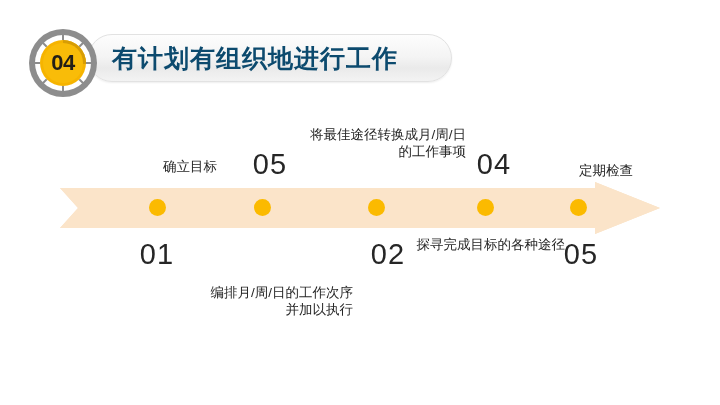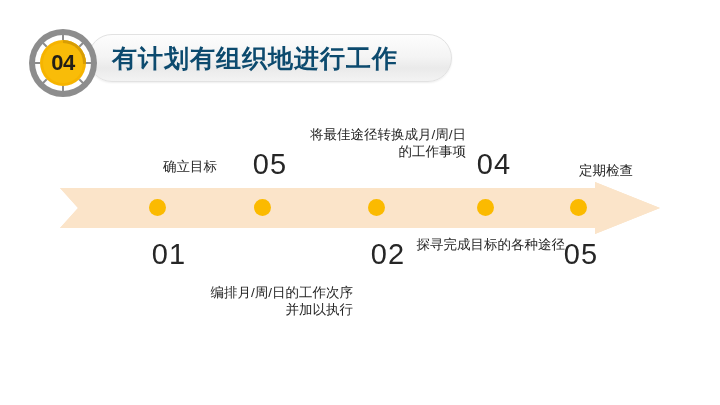--- a/index.html
+++ b/index.html
@@ -220,21 +220,21 @@
     </svg>
 
     <div class="dot" style="left:157px;"></div>
     <div class="dot" style="left:262px;"></div>
     <div class="dot" style="left:376px;"></div>
     <div class="dot" style="left:485px;"></div>
     <div class="dot" style="left:578px;"></div>
   </div>
 
   <div class="step-label" style="left:157px; top:158px; width:120px;">确立目标</div>
-  <div class="step-num" style="left:157px; top:238px;margin-left:12px;">01</div>
+  <div class="step-num" style="left:157px; top:238px;">01</div>
 
   <div class="step-num" style="left:270px; top:148px;">05</div>
   <div class="step-label" style="left:278px; top:236px; width:150px;margin-top:48px;">编排月/周/日的工作次序并加以执行</div>
 
   <div class="step-label" style="left:385px; top:126px; width:162px;">将最佳途径转换成月/周/日的工作事项</div>
   <div class="step-num" style="left:388px; top:238px;">02</div>
 
   <div class="step-num" style="left:494px; top:148px;">04</div>
   <div class="step-label" style="left:578px; top:162px; width:110px;">定期检查</div>
 

